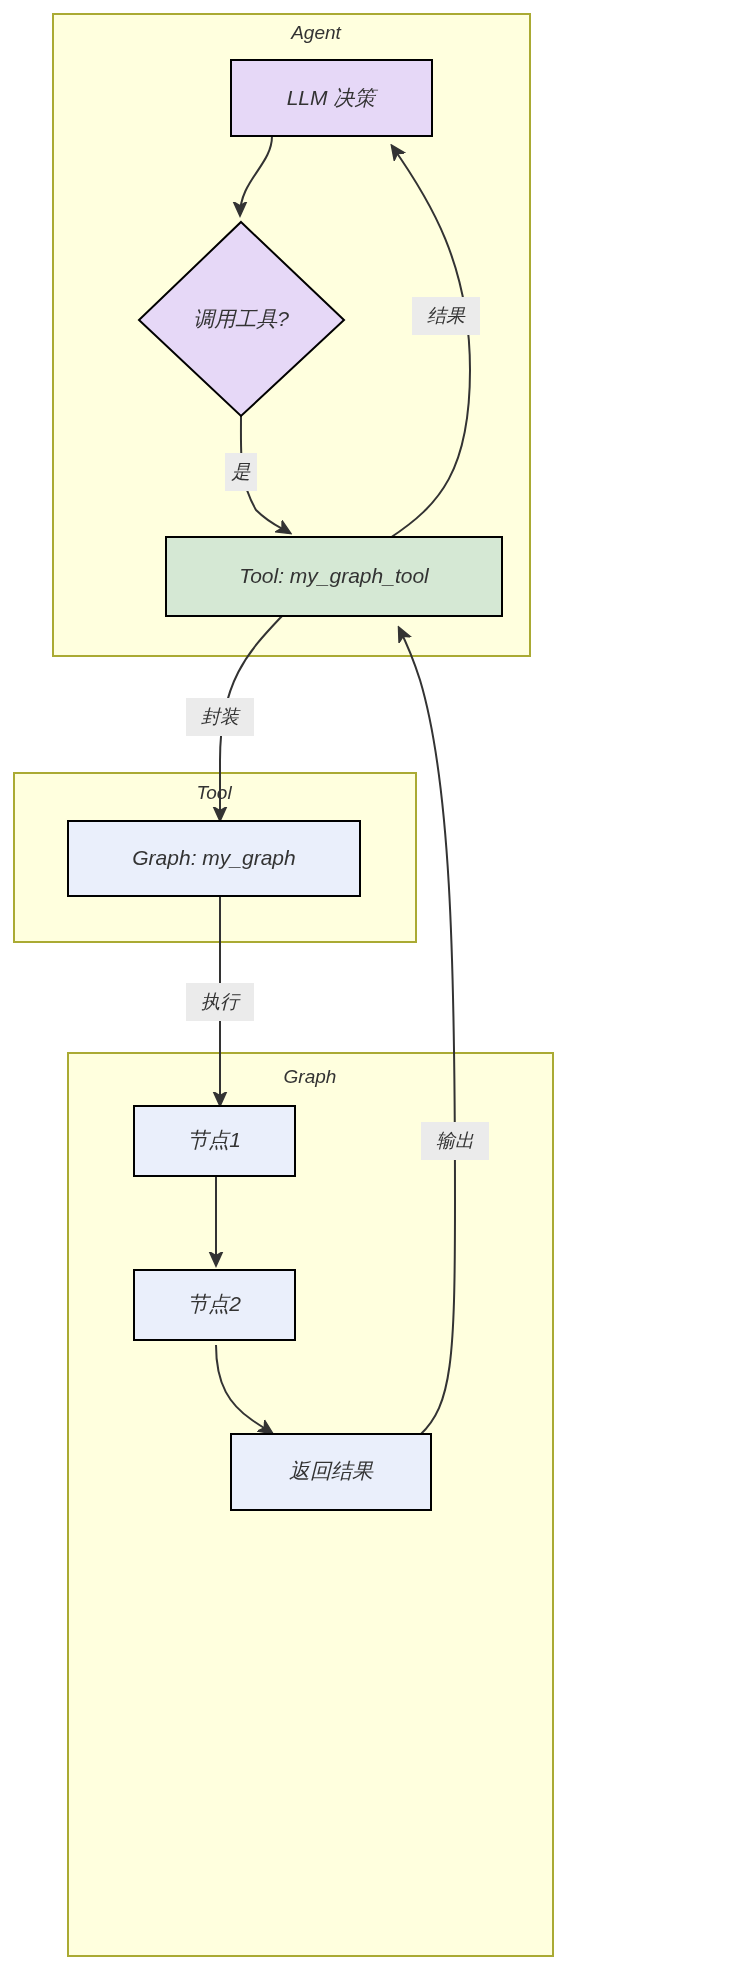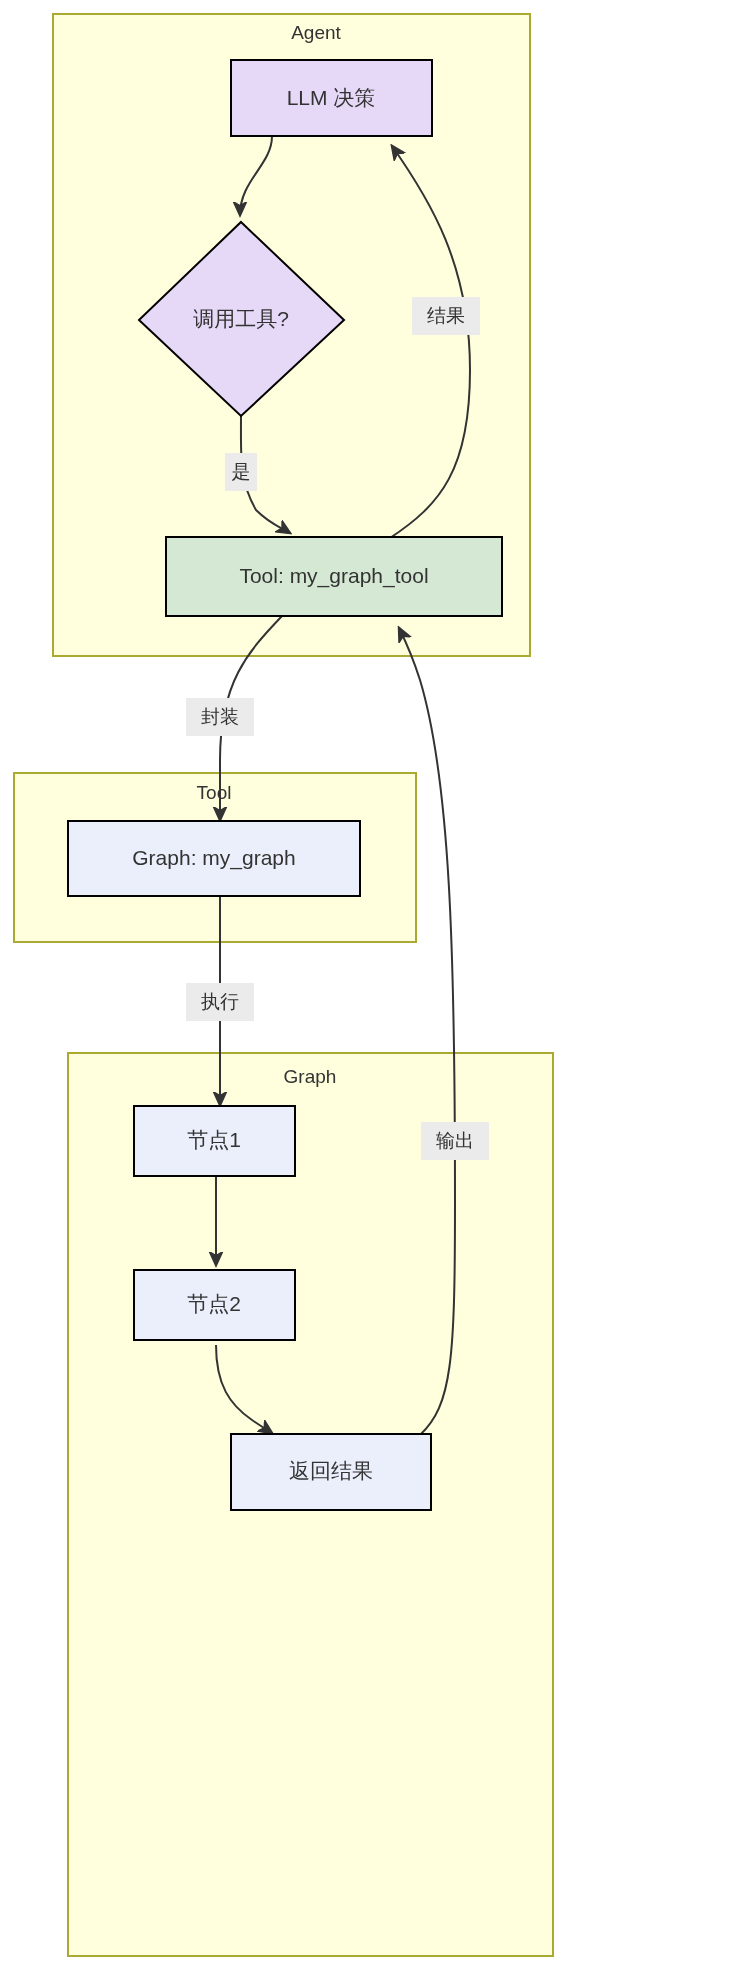--- a/index.html
+++ b/index.html
@@ -10,20 +10,21 @@
   body {
     width: 737px;
     height: 1971px;
     font-family: "Liberation Sans", "DejaVu Sans", sans-serif;
     overflow: hidden;
   }
   #diagram-root {
     position: relative;
     width: 737px;
     height: 1971px;
+    font-style: italic;
   }
   svg.flow {
     display: block;
     width: 737px;
     height: 1971px;
   }
   .cluster-rect {
     fill: #ffffde;
     stroke: #aaaa33;
     stroke-width: 2px;

